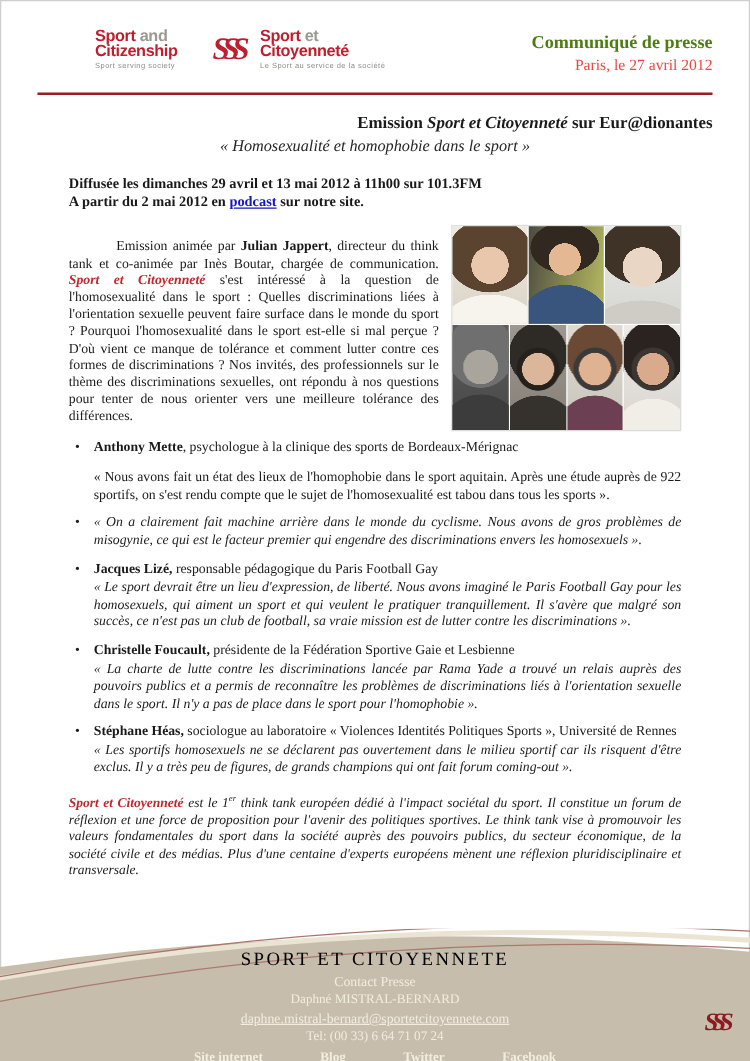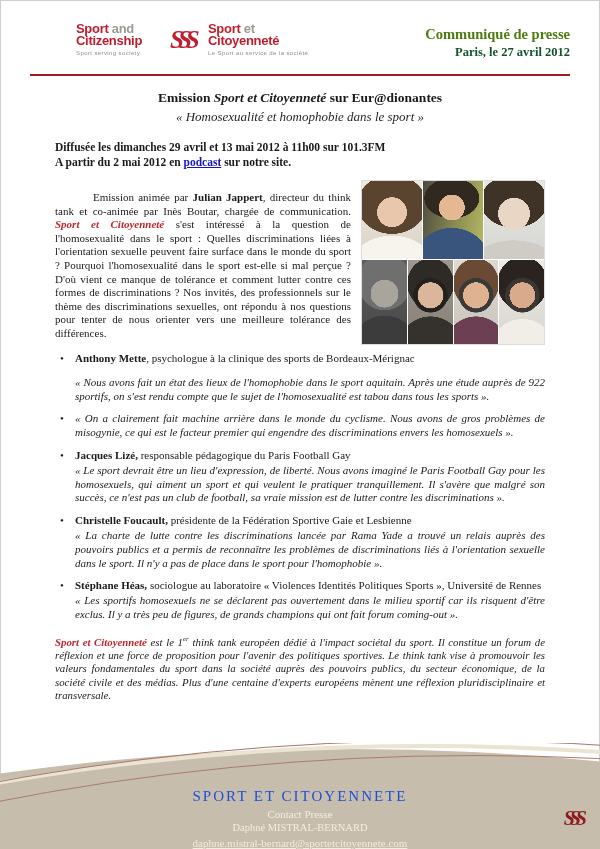--- a/index.html
+++ b/index.html
@@ -13,26 +13,26 @@
   .logo { position:absolute; top:23px; font-family:"Liberation Sans", sans-serif; }
   .logo-en { left:76px; }
   .logo-fr { left:208px; }
   .logo .l1, .logo .l2 { font-size:13px; font-weight:bold; line-height:12px; letter-spacing:-0.3px; color:#be1e2d; }
   .logo .gy { color:#9a9a92; }
   .logo .tag { font-size:6px; color:#8e8e86; margin-top:3px; letter-spacing:.4px; }
   .sss { color:#be1e2d; font-style:italic; font-weight:bold; letter-spacing:-6px; font-family:"Liberation Serif", serif; }
   .sss-hdr { position:absolute; left:170px; top:26px; font-size:25px; }
   .press { position:absolute; right:30px; top:26px; text-align:right; }
   .press .plabel { color:#4d7c0f; font-weight:bold; font-size:14.5px; }
-  .press .pdate { color:#14532d; font-weight:bold; font-size:12.5px; margin-top:2px; }
+  .press .pdate { color:#ef4444; font-weight:normal; font-size:12.5px; margin-top:2px; }
   .rule { position:absolute; top:74px; left:30px; right:30px; height:2px; background:#9c1c1f; }
 
   
   .title-block { position:absolute; top:90px; left:30px; right:30px; text-align:center; }
-  .title { font-size:13.5px; font-weight:bold; }
+  .title { font-size:13.5px; font-weight:bold;text-align:right; }
   .title .brand-it { font-style:italic; }
   .subtitle { font-size:13px; font-style:italic; color:#262626; margin-top:3px; }
 
   
   .broadcast { position:absolute; top:140px; left:55px; right:62px; font-weight:bold; font-size:11.5px; line-height:15px; }
   a.podcast { color:#1515c8; text-decoration:underline; }
 
   
   .main-row { position:absolute; top:180px; left:55px; right:55px; display:flex; }
   .intro { width:296px; font-size:11px; line-height:13.6px; text-align:justify; }
@@ -84,37 +84,37 @@
     linear-gradient(180deg, #edebe7, #d8d5cf); }
 
   
   .content { position:absolute; top:352px; left:55px; right:55px; }
   ul.guests { list-style:none; margin:0; padding:0; }
   li.guest { position:relative; padding-left:20px; margin-bottom:9px; }
   li.guest::before { content:"•"; position:absolute; left:5px; top:0; font-size:11px; }
   .gline { font-size:11px; line-height:13.8px; }
   .gname { font-weight:bold; }
   .quote { margin:1px 0 0 0; font-size:11px; line-height:13.8px; text-align:justify; }
-  .quote.gap { margin-top:10px;font-style:italic; }
+  .quote.gap { margin-top:10px; }
   .quote.it { font-style:italic; }
 
   
   .about { margin-top:11px; font-size:10.8px; line-height:13.4px; font-style:italic; text-align:justify; }
   .about sup { font-size:7px; }
 
   
   .footer { position:absolute; left:0; bottom:0; width:600px; height:106px; overflow:hidden; }
   .f-tan, .arc { position:absolute; width:5000px; height:5000px; border-radius:50%; left:50%; }
   .f-tan { background:#c7bdac; top:6px; transform:translateX(-49%); }
   .arc { background:transparent; box-sizing:border-box; }
   .arc-cream { border:4px solid #ebe4d3; top:1px;  transform:translateX(-47.5%); }
   .arc-red1  { border:1.5px solid #a9766b; top:-3px; transform:translateX(-47%); }
   .arc-red2  { border:1.5px solid #ab7a6e; top:12px; transform:translateX(-46.5%); }
   .f-col { position:absolute; left:0; right:0; top:17px; text-align:center; color:#f2edde; }
-  .f-title { font-size:15px; letter-spacing:2px; color:#1d4ed8;margin-top:28px; }
+  .f-title { font-size:15px; letter-spacing:2px; color:#000000; }
   .f-contact { font-weight:normal; font-size:11px; margin-top:3px; }
   .f-name { font-size:10.5px; margin-top:2px; }
   .f-email { display:inline-block; font-size:11px; margin-top:1px; color:#f2edde; text-decoration:underline; }
   .f-tel { font-size:10.5px; margin-top:1px; }
   .f-links { margin-top:6px; display:flex; justify-content:center; gap:46px; }
   .f-links a { color:#f2edde; font-size:10.5px; font-weight:bold; text-decoration:underline; }
   .sss-ftr { position:absolute; right:18px; top:64px; font-size:20px; color:#8c1b21; letter-spacing:-5px; }
 </style>
 </head>
 <body>

